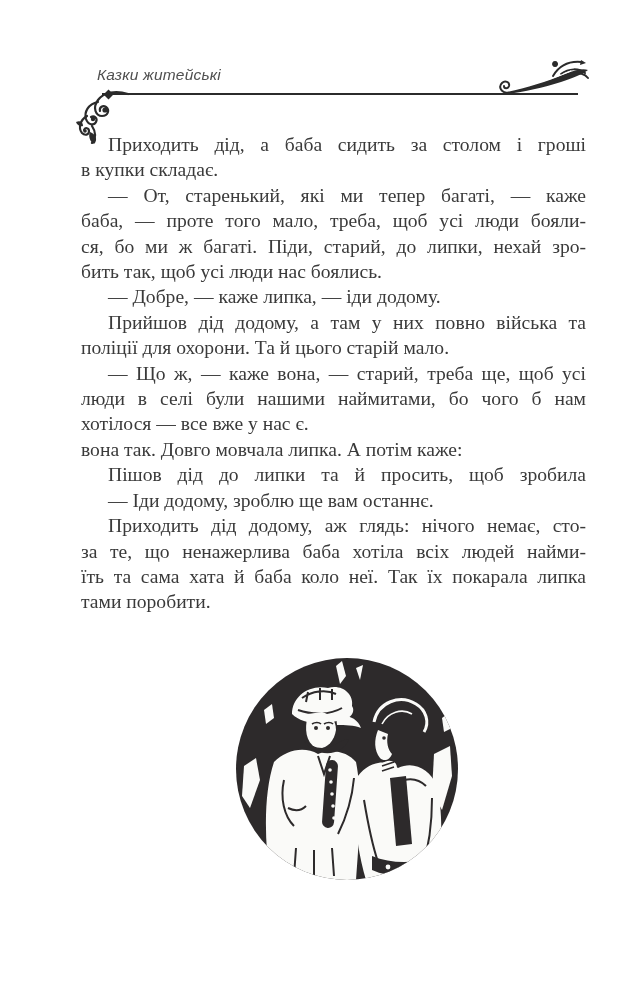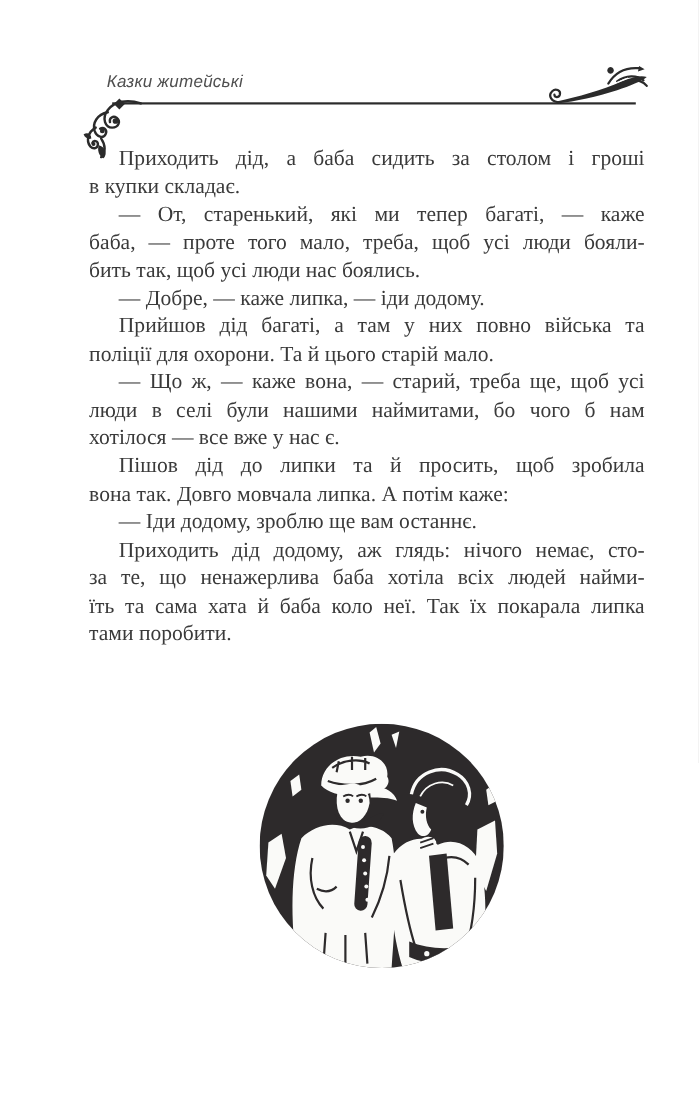--- a/index.html
+++ b/index.html
@@ -104,29 +104,30 @@
       <path d="M86,2 l5,3 -6,2 Z"></path>
     </g>
     <path d="M34,27 C50,23 64,18 76,13" fill="none" stroke="#ffffff" stroke-width="1"></path>
   </svg>
 
   <div class="text-block" id="text-block">
       <div class="line j ind">Приходить дід, а баба сидить за столом і гроші</div>
       <div class="line">в купки складає.</div>
       <div class="line j ind">— От, старенький, які ми тепер багаті, — каже</div>
       <div class="line j">баба, — проте того мало, треба, щоб усі люди бояли-</div>
+      <div class="line j">ся, бо ми ж багаті. Піди, старий, до липки, нехай зро-</div>
       <div class="line">бить так, щоб усі люди нас боялись.</div>
       <div class="line ind">— Добре, — каже липка, — іди додому.</div>
-      <div class="line j ind">Прийшов дід багаті, а там у них повно війська та</div>
+      <div class="line j ind">Прийшов дід додому, а там у них повно війська та</div>
       <div class="line">поліції для охорони. Та й цього старій мало.</div>
       <div class="line j ind">— Що ж, — каже вона, — старий, треба ще, щоб усі</div>
       <div class="line j">люди в селі були нашими наймитами, бо чого б нам</div>
       <div class="line">хотілося — все вже у нас є.</div>
+      <div class="line">вона так. Довго мовчала липка. А потім каже:</div>
       <div class="line j ind">Пішов дід до липки та й просить, щоб зробила</div>
-      <div class="line">вона так. Довго мовчала липка. А потім каже:</div>
       <div class="line ind">— Іди додому, зроблю ще вам останнє.</div>
       <div class="line j ind">Приходить дід додому, аж глядь: нічого немає, сто-</div>
       <div class="line j">за те, що ненажерлива баба хотіла всіх людей найми-</div>
       <div class="line j">їть та сама хата й баба коло неї. Так їх покарала липка</div>
       <div class="line">тами поробити.</div>
     </div>
 
   <svg class="illustration" viewBox="0 0 222 222" role="img" aria-label="Круглий чорно-білий малюнок: дід у смушевій шапці з люлькою та баба у хустці розмовляють">
     <defs>
       <clipPath id="circ">

